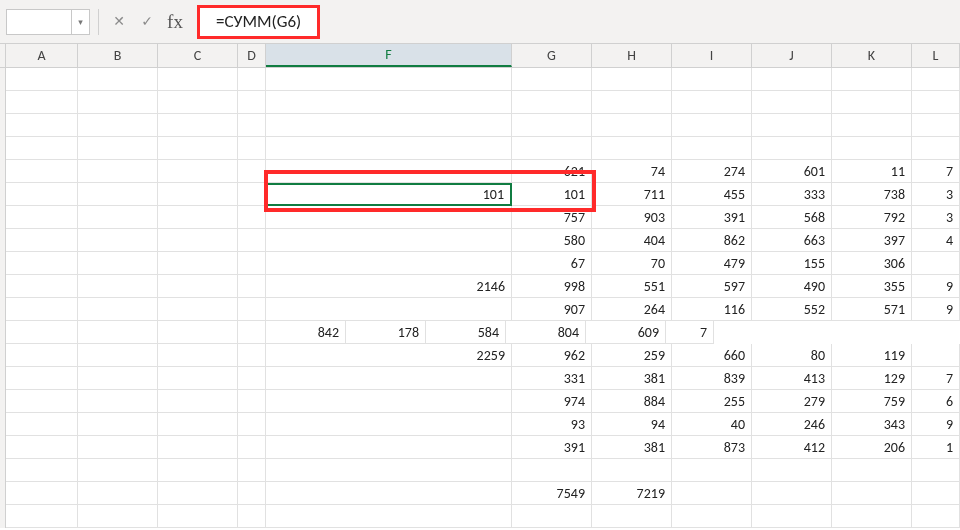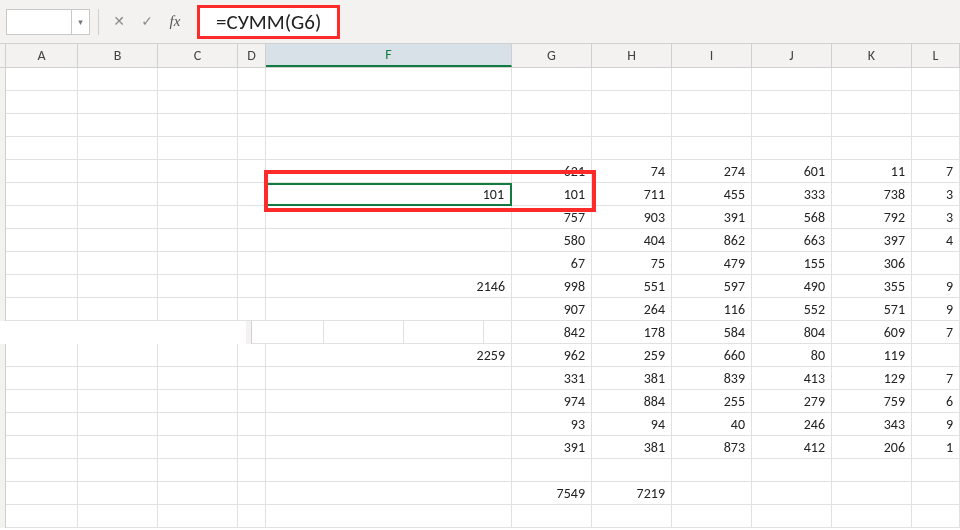--- a/index.html
+++ b/index.html
@@ -57,32 +57,31 @@
     width: 24px;
     height: 26px;
     display: flex;
     align-items: center;
     justify-content: center;
     color: #8a8a8a;
     font-size: 14px;
     font-family: "Cambria Math", serif;
   }
   .fb-btn.fx {
-    font-style: italic;
     color: #555;
-    font-size: 15px;
+    font-size: 19px;
   }
   .formula-hl {
     margin-left: 6px;
     border: 3px solid #ff2a2a;
     height: 34px;
     padding: 0 16px;
     display: flex;
     align-items: center;
-    font-size: 21px;
+    font-size: 17px;
     background: #fff;
   }
 
   
   .col-headers {
     display: flex;
     height: 24px;
     background: #f3f2f1;
     border-bottom: 1px solid #d0d0d0;
     font-size: 14px;
@@ -118,21 +117,20 @@
   .cK { width: 80px; }
   .cL { width: 48px; }
 
   
   .grid {
     position: relative;
   }
   .row {
     display: flex;
     height: 23px;
-    justify-content: flex-end;
   }
   .row .corner { height: 100%; }
   .cell {
     border-right: 1px solid #e1e1e1;
     border-bottom: 1px solid #e1e1e1;
     display: flex;
     align-items: center;
     justify-content: flex-end;
     padding: 0 6px;
     font-size: 14px;
@@ -311,21 +309,21 @@
       <div class="cell cL">4</div>
     </div>
     <div class="row">
       <div class="corner"></div>
       <div class="cell cA"></div>
       <div class="cell cB"></div>
       <div class="cell cC"></div>
       <div class="cell cD"></div>
       <div class="cell cF"></div>
       <div class="cell cG">67</div>
-      <div class="cell cH">75</div>
+      <div class="cell cH">70</div>
       <div class="cell cI">479</div>
       <div class="cell cJ">155</div>
       <div class="cell cK">306</div>
       <div class="cell cL"></div>
     </div>
     <div class="row">
       <div class="corner"></div>
       <div class="cell cA"></div>
       <div class="cell cB"></div>
       <div class="cell cC"></div>

